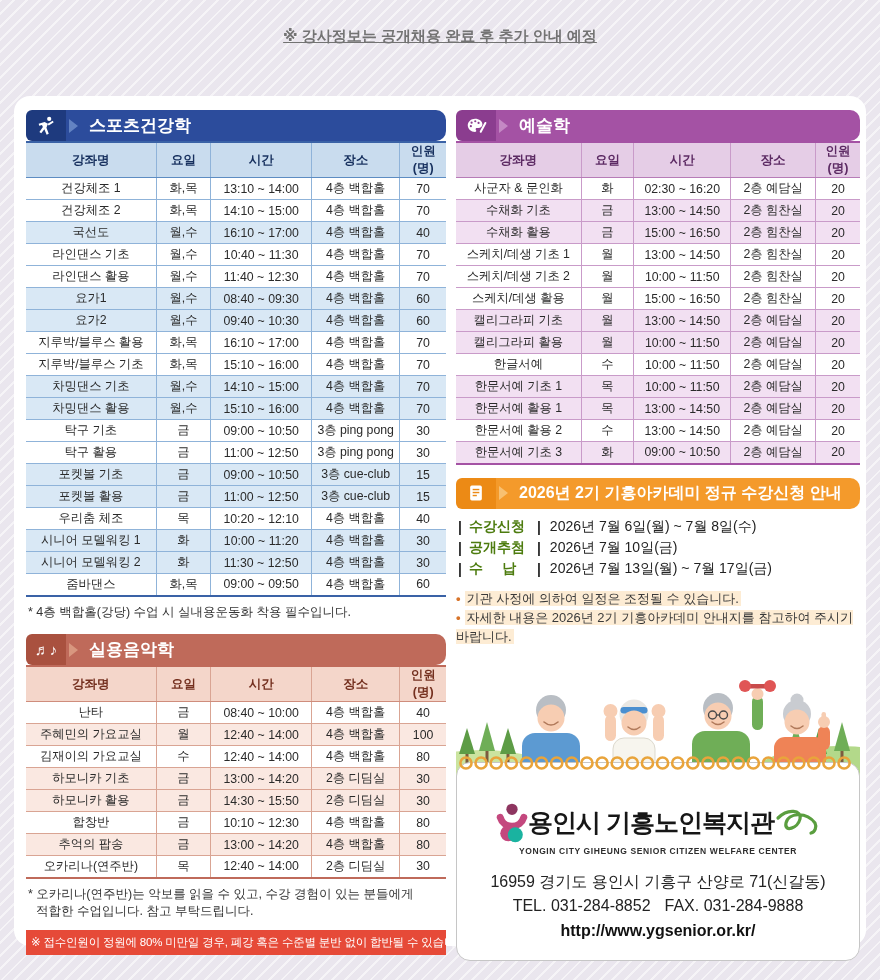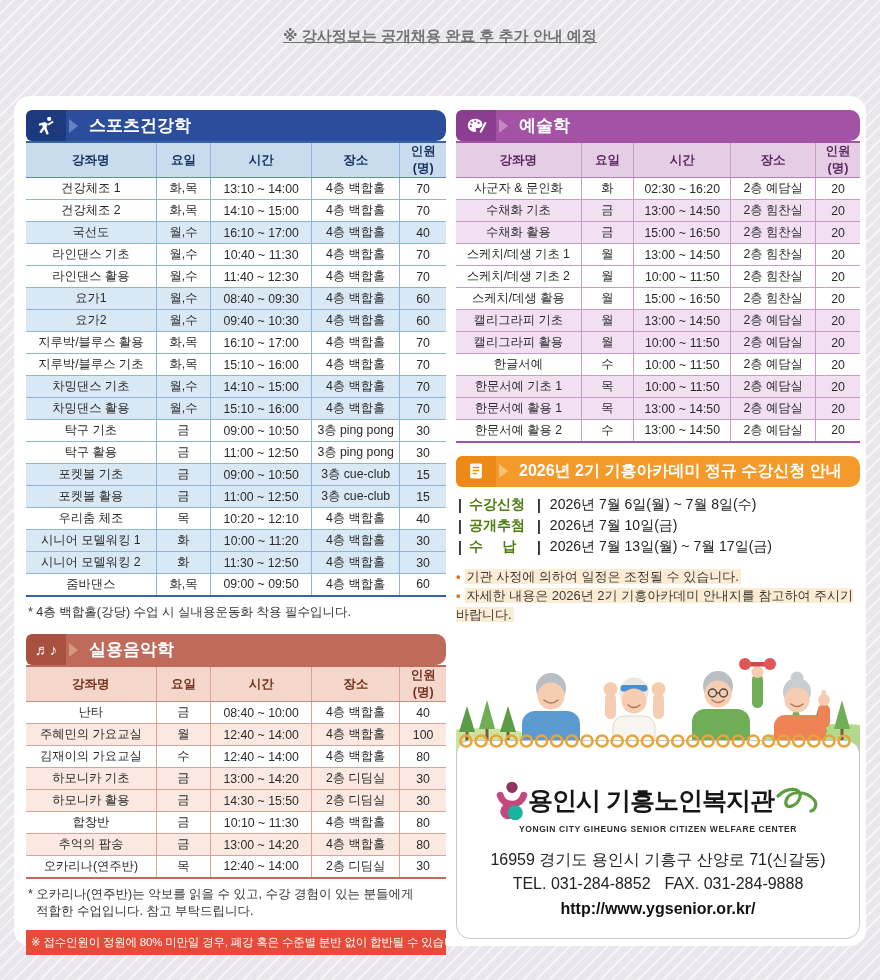--- a/index.html
+++ b/index.html
@@ -322,21 +322,21 @@
             <tr class="shaded">
               <td>하모니카 활용</td>
               <td>금</td>
               <td>14:30 ~ 15:50</td>
               <td>2층 디딤실</td>
               <td>30</td>
             </tr>
             <tr>
               <td>합창반</td>
               <td>금</td>
-              <td>10:10 ~ 11:30</td>
+              <td>10:10 ~ 12:30</td>
               <td>4층 백합홀</td>
               <td>80</td>
             </tr>
             <tr class="shaded">
               <td>추억의 팝송</td>
               <td>금</td>
               <td>13:00 ~ 14:20</td>
               <td>4층 백합홀</td>
               <td>80</td>
             </tr>
@@ -467,20 +467,27 @@
               <td>한문서예 활용 1</td>
               <td>목</td>
               <td>13:00 ~ 14:50</td>
               <td>2층 예담실</td>
               <td>20</td>
             </tr>
             <tr>
               <td>한문서예 활용 2</td>
               <td>수</td>
               <td>13:00 ~ 14:50</td>
+              <td>2층 예담실</td>
+              <td>20</td>
+            </tr>
+            <tr class="shaded">
+              <td>한문서예 기초 3</td>
+              <td>화</td>
+              <td>09:00 ~ 10:50</td>
               <td>2층 예담실</td>
               <td>20</td>
             </tr>
           </tbody>
       </table>
     </section>
 
     <section>
       <div class="sec-bar reg-bar">
         <div class="icon-box">

